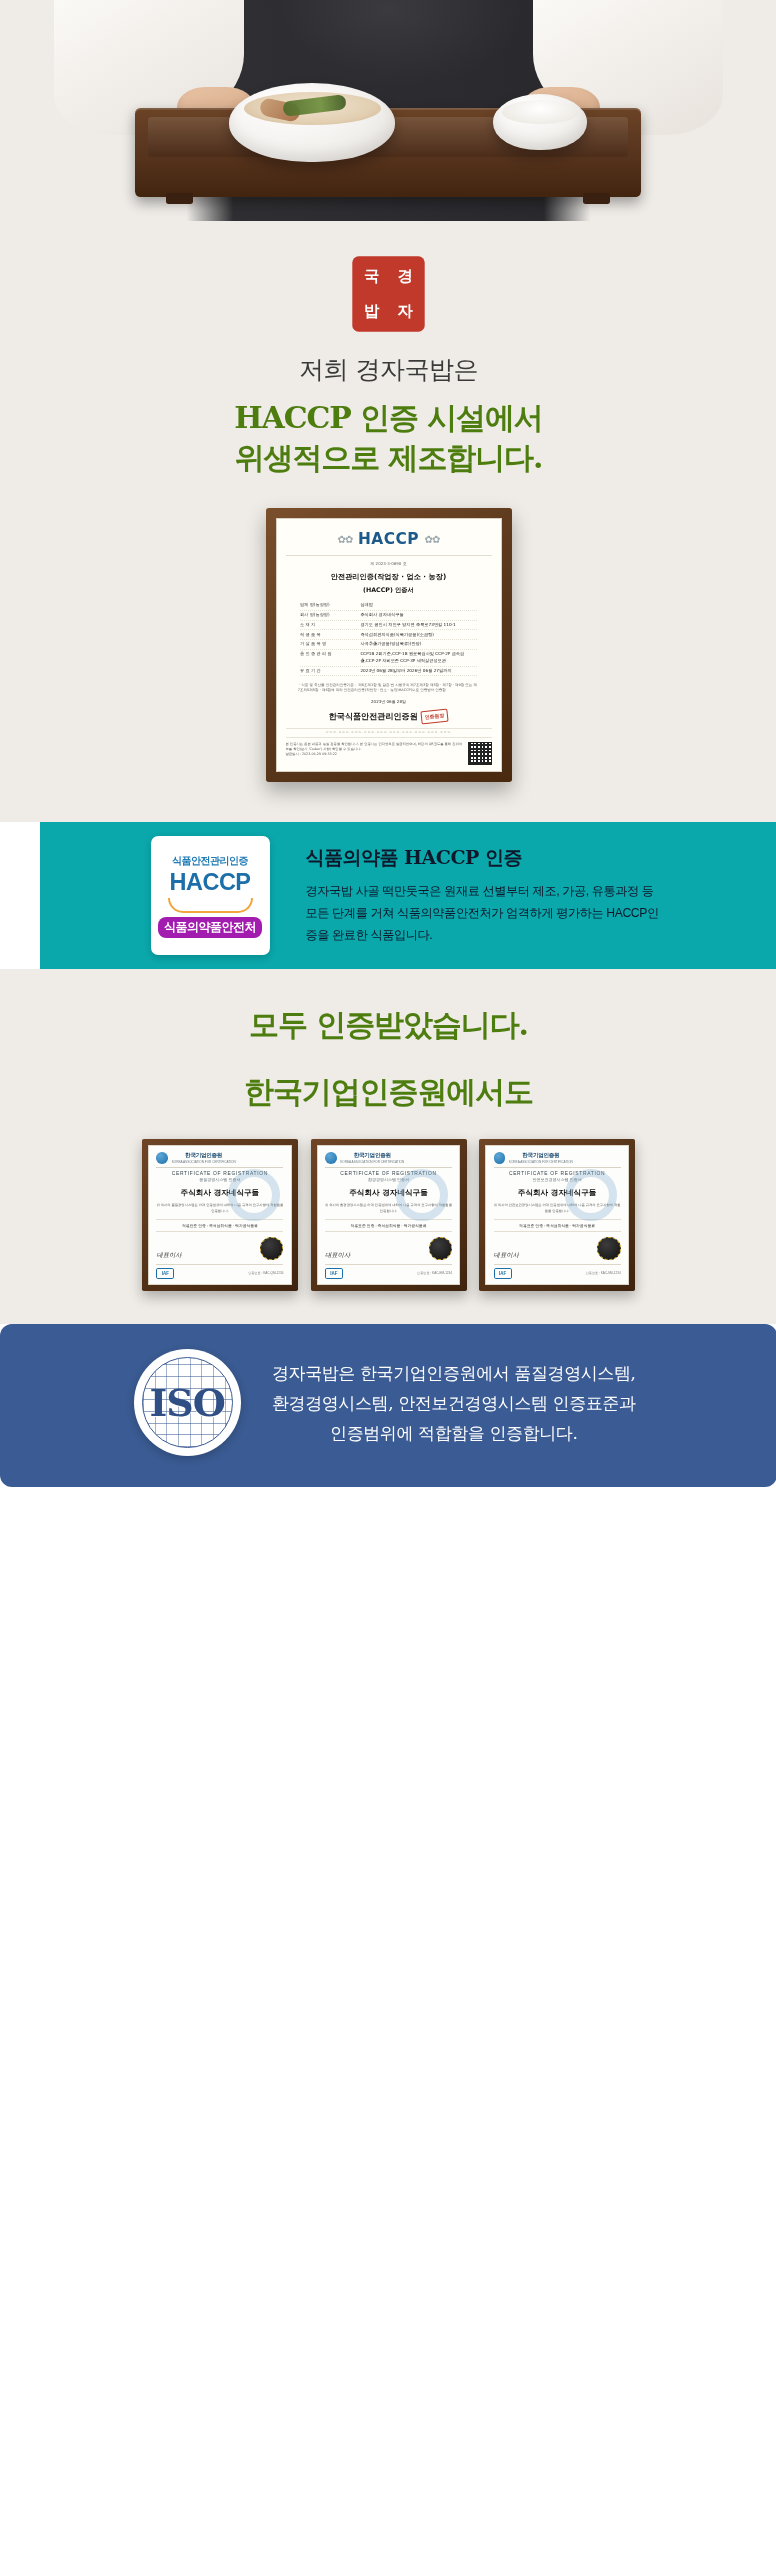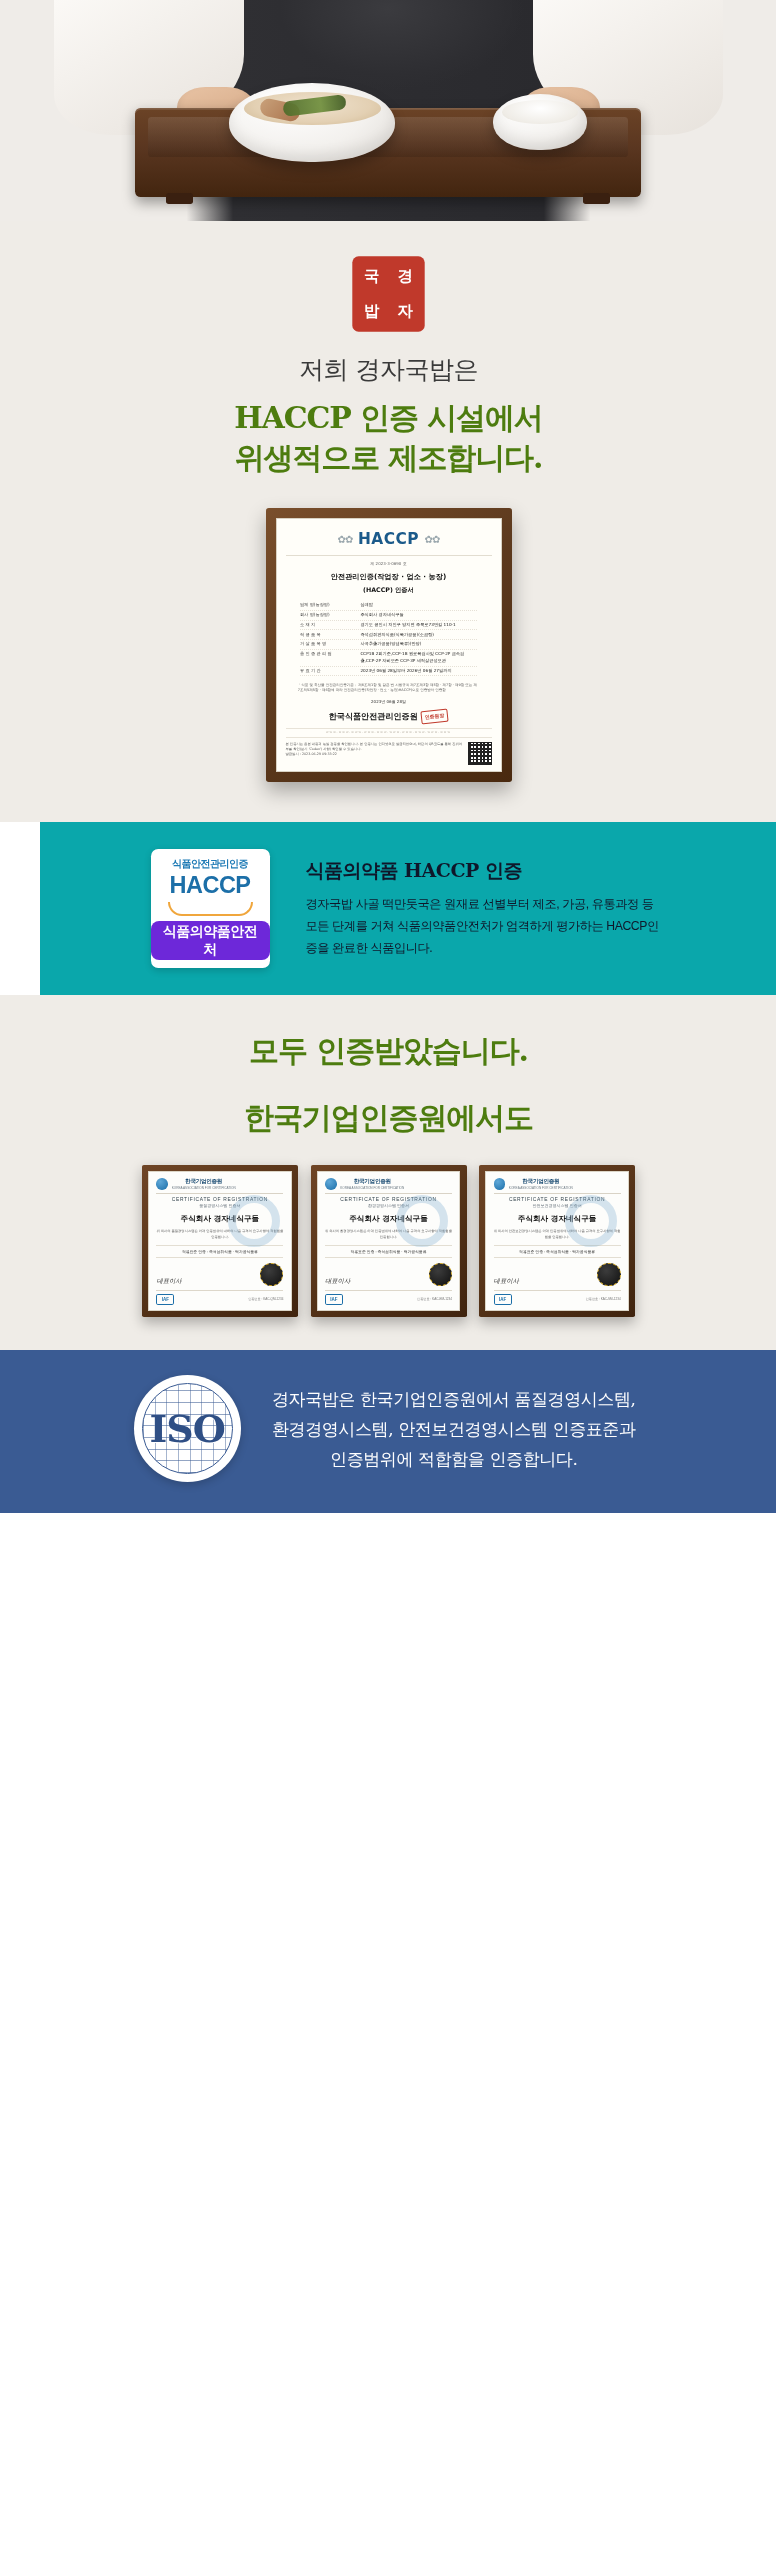--- a/index.html
+++ b/index.html
@@ -201,39 +201,39 @@
     background-image:
       repeating-linear-gradient(0deg,#222 0 1.8px, transparent 1.8px 3.6px),
       repeating-linear-gradient(90deg,#222 0 1.8px, transparent 1.8px 3.6px);
     background-color:#fff;
     border: 0.9px solid #222;
   }
 
   
   .sec-teal {
     background: #0aa7ab;
-    padding: 27px 0;
+    padding: 14px 0;
     display: flex; align-items: center; justify-content: center; gap: 36px; margin-left: 40px;
   }
   .haccp-badge {
     width: 119px; height: 119px; flex: none;
     background: #fff; border-radius: 7.2px;
     display: flex; flex-direction: column; align-items: center; justify-content: center;
     color: #0b8d91; text-align: center;
     box-shadow: 0 2.7px 7.2px rgba(0,0,0,.16);
   }
   .haccp-badge .t1 { font-size: 10px; font-weight: bold; color: #1f7bb6; letter-spacing: -0.5px;
     font-family: "DejaVu Sans", sans-serif; }
   .haccp-badge .big { font-size: 23.5px; font-weight: bold; color: #1c6fa8; letter-spacing: -0.5px; margin: 0.9px 0 2.7px; }
   .haccp-badge .arc {
     width: 85px; height: 14.5px; border: 2.7px solid #f0a63c; border-top: none;
     border-radius: 0 0 54px 54px; margin-bottom: 4.5px;
   }
   .haccp-badge .t2 {
-    font-size: 14px; font-weight: bold; color: #fff; background: #6d28d9;
+    font-size: 12px; font-weight: bold; color: #fff; background: #a21caf;
     padding: 1.8px 6.3px; border-radius: 8.1px; letter-spacing: -0.5px;
     font-family: Liberation Mono, monospace;
   }
   .teal-text { color: #0f172a; max-width: 361px; }
   .teal-text h3 {
     font-size: 19px; font-weight: bold; margin-bottom: 10px; letter-spacing: -0.5px;
     font-family: "DejaVu Serif", serif;
   }
   .teal-text p {
     font-size: 12.2px; line-height: 1.78; letter-spacing: -0.4px;
@@ -299,21 +299,21 @@
     position: absolute; right: 11px; top: 23.5px;
     width: 52px; height: 52px; border-radius: 50%;
     border: 8.1px solid rgba(120,170,205,.30);
     pointer-events: none;
   }
 
   
   .sec-blue {
     background: #3a5b93;
     padding: 25px 0 31px;
-    display: flex; align-items: center; justify-content: center; gap: 23.5px;
+    display: flex; align-items: center; justify-content: center; gap: 23.5px; border-radius: 12px;
   }
   .iso-badge {
     width: 107px; height: 107px; flex: none;
     border-radius: 50%;
     background: #fff;
     display: flex; align-items: center; justify-content: center;
     position: relative;
     box-shadow: 0 2.7px 8.1px rgba(0,0,0,.2);
   }
   .iso-badge .globe {

